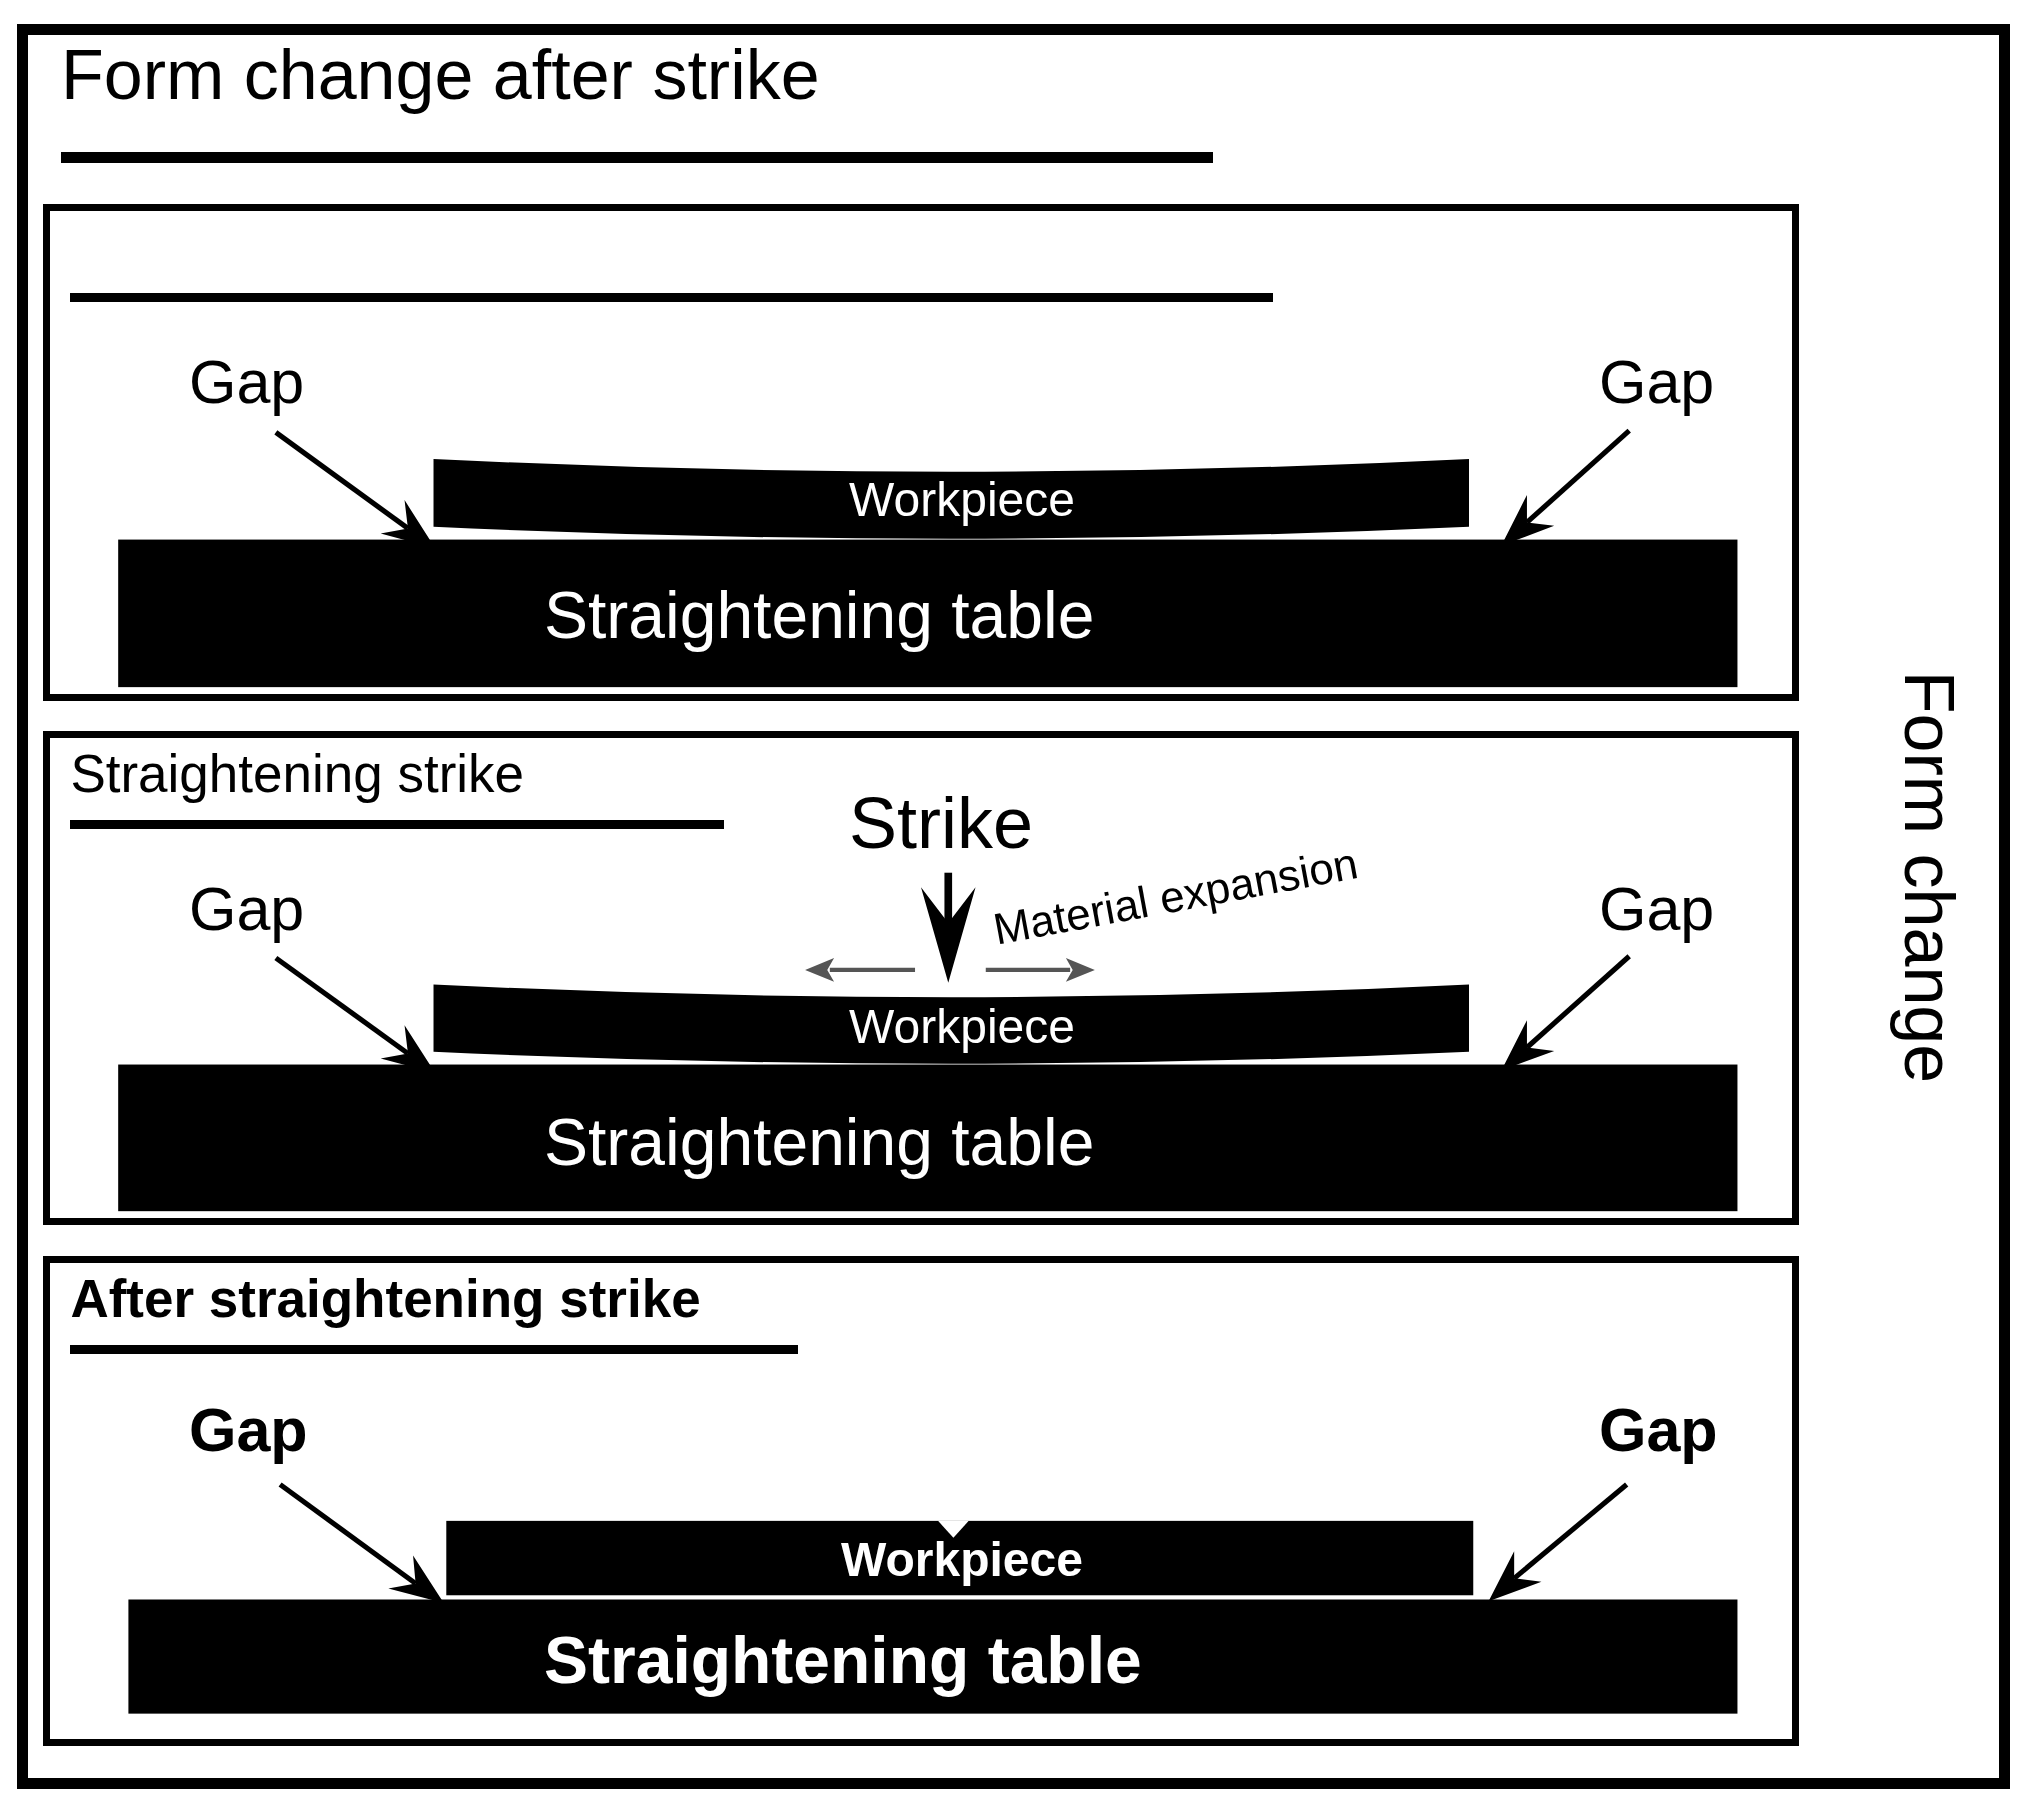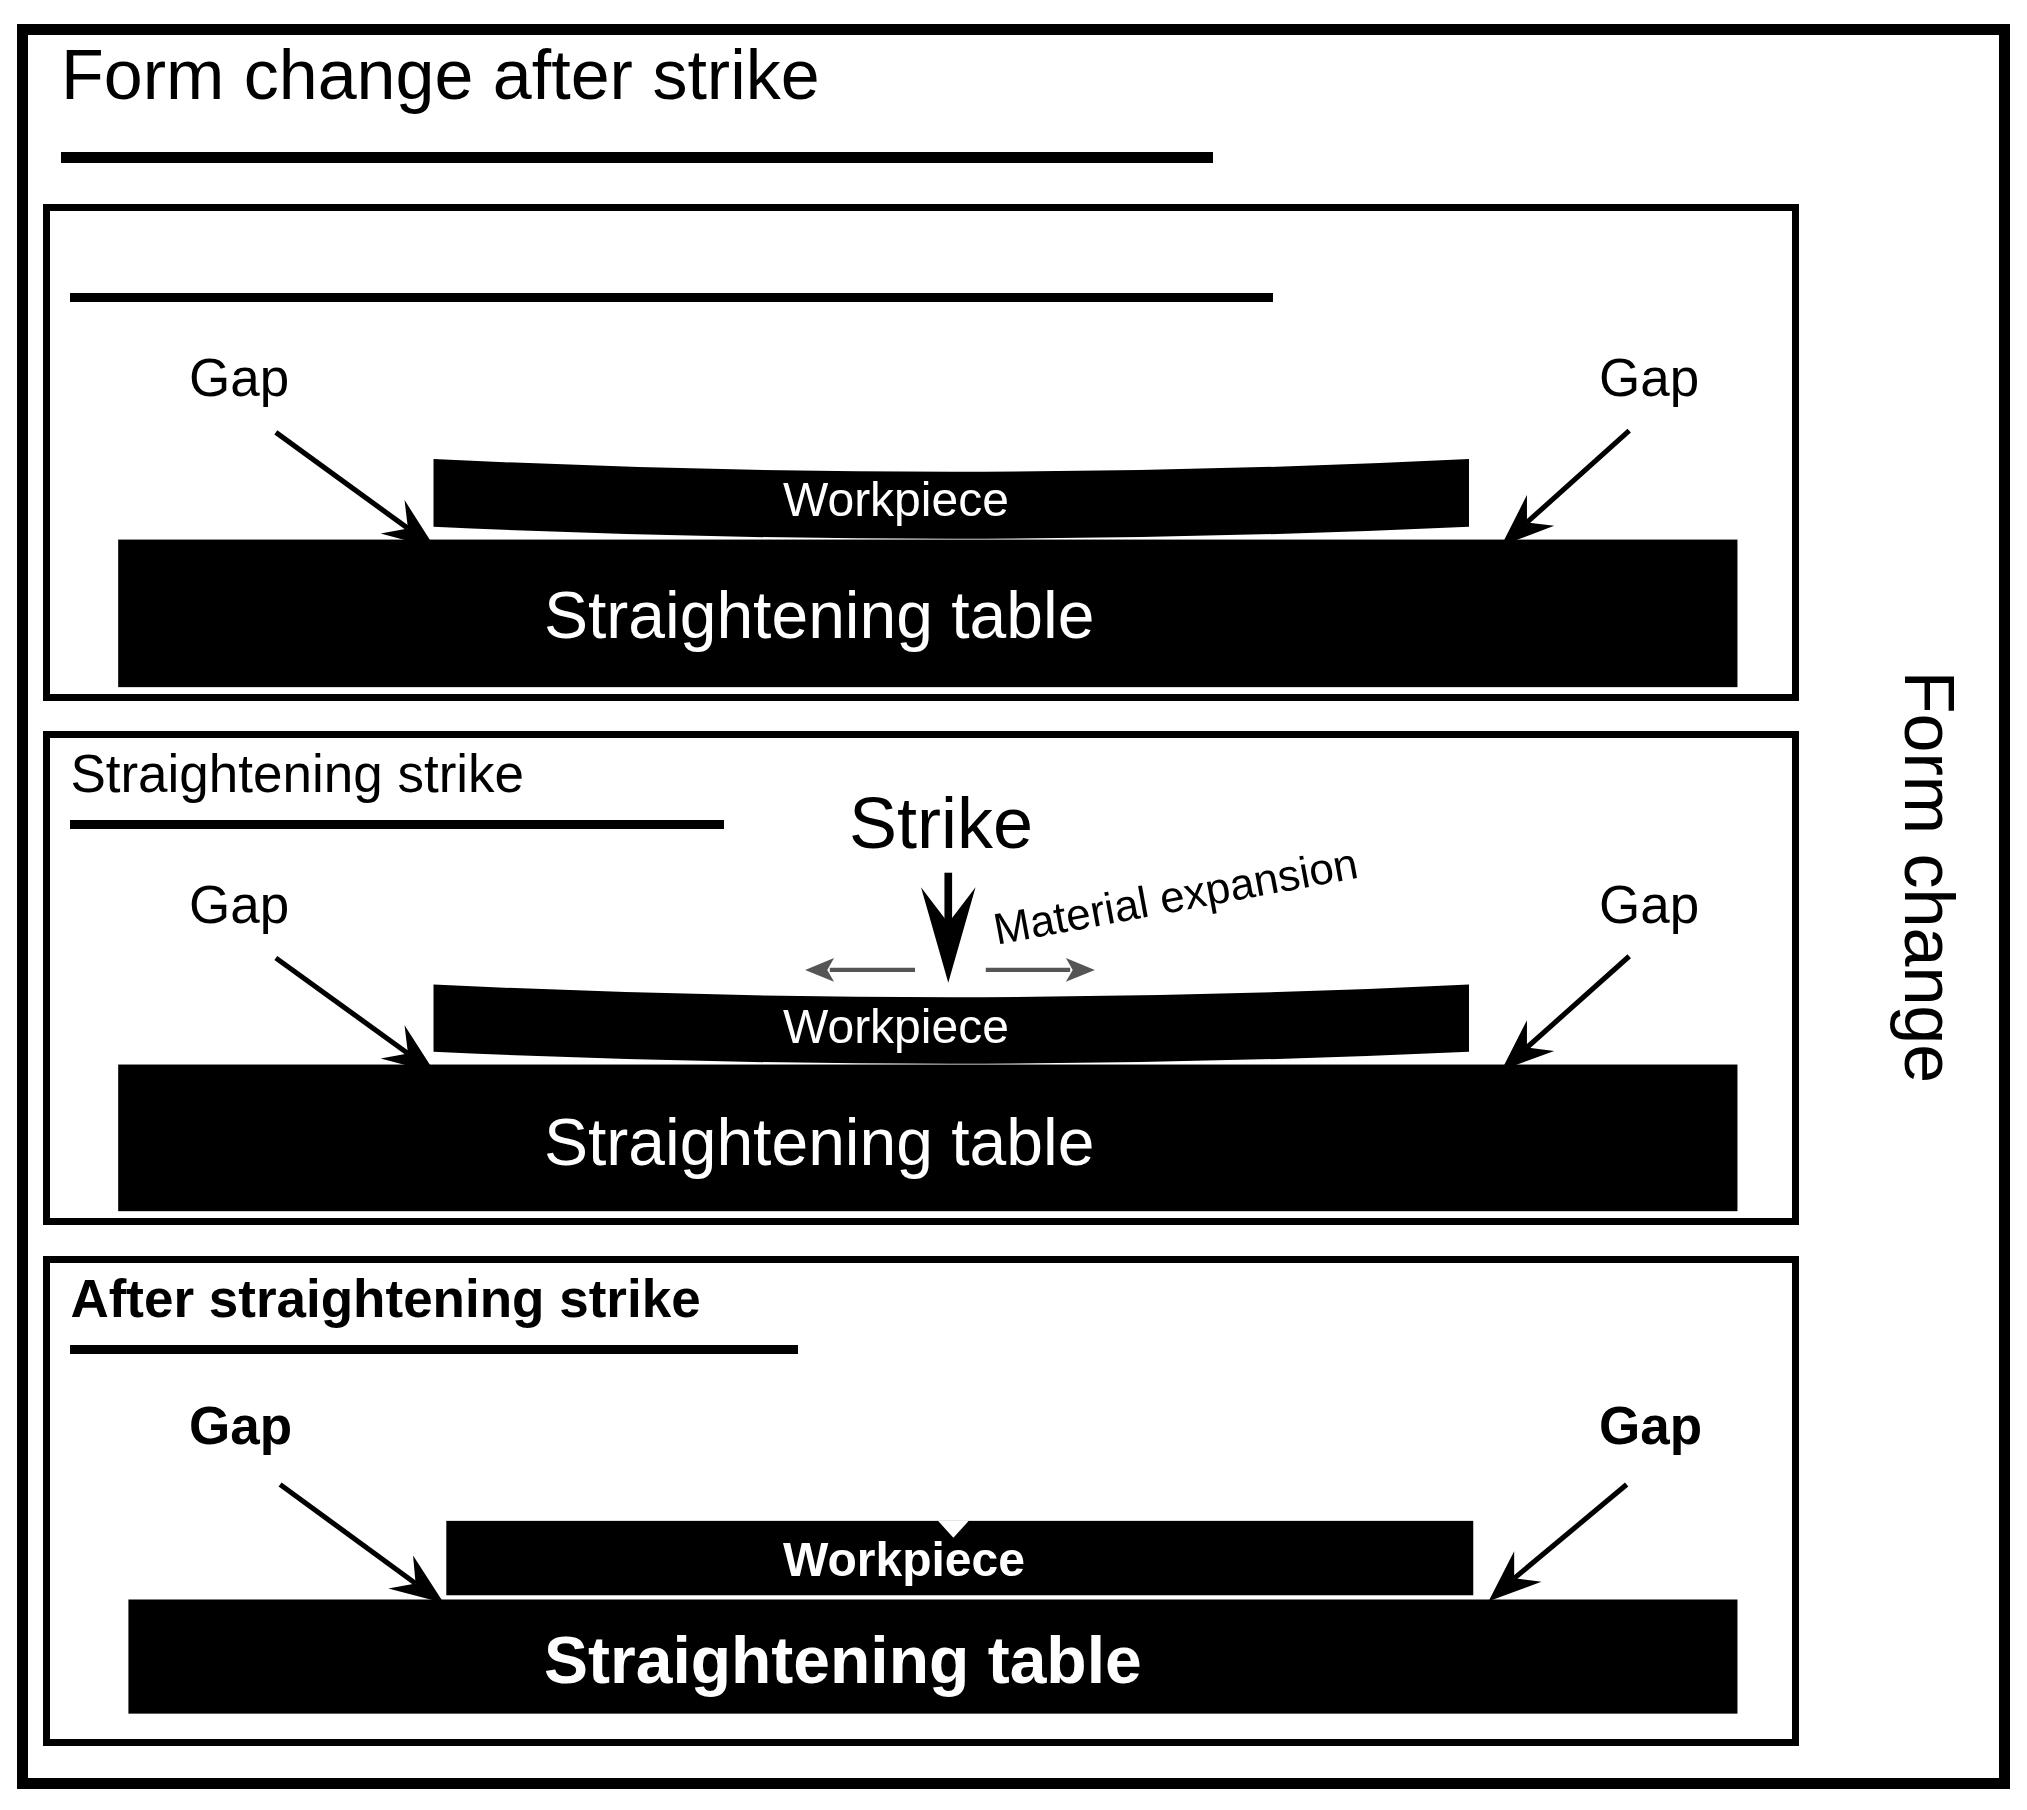--- a/index.html
+++ b/index.html
@@ -8,25 +8,25 @@
   #frame{position:absolute;left:17px;top:24px;width:1993px;height:1765px;
          border:11px solid #000;box-sizing:border-box;background:#fff;}
   .main-title{position:absolute;left:61px;top:37px;font-size:70px;line-height:1.1;white-space:nowrap;}
   .main-underline{position:absolute;left:61px;top:152px;width:1152px;height:11px;background:#000;}
   .panel{position:absolute;left:43px;width:1756px;border:7.7px solid #000;box-sizing:border-box;background:#fff;}
   #panel-before{top:204px;height:497px;}
   #panel-strike{top:731px;height:494px;}
   #panel-after{top:1256px;height:490px;font-weight:bold;}
   .panel-title{position:absolute;left:20.4px;top:5.1px;font-size:53px;white-space:nowrap;z-index:3;}
   .title-underline{position:absolute;left:20.4px;top:82px;height:9.4px;background:#000;z-index:3;}
-  .gap-label{position:absolute;font-size:53px;z-index:3;}
+  .gap-label{position:absolute;font-size:61px;z-index:3;}
   .gap-left{left:139px;top:136px;}
   .gap-right{left:1549px;top:136px;}
   .shapes{position:absolute;left:0;top:0;width:100%;height:100%;z-index:1;}
-  .wp-label{position:absolute;left:733px;width:358px;color:#fff;
+  .wp-label{position:absolute;left:733px;width:358px;text-align:center;color:#fff;
             font-size:48px;z-index:2;white-space:nowrap;}
   .table-label{position:absolute;left:494px;width:767px;text-align:left;color:#fff;
                font-size:66px;z-index:2;white-space:nowrap;}
   .strike-label{position:absolute;left:799px;top:44px;font-size:72px;z-index:3;white-space:nowrap;text-align:center;}
   .expansion-label{position:absolute;left:944px;top:167px;font-size:44px;z-index:3;white-space:nowrap;
                    transform:rotate(-10.5deg);transform-origin:left center;}
   .form-change-label{position:absolute;left:1689px;top:836px;width:477px;height:82px;
                      text-align:center;font-size:70px;white-space:nowrap;
                      transform:rotate(90deg);transform-origin:center center;}
   #side-arrow{position:absolute;left:0;top:0;width:2027px;height:1811px;z-index:0;}

